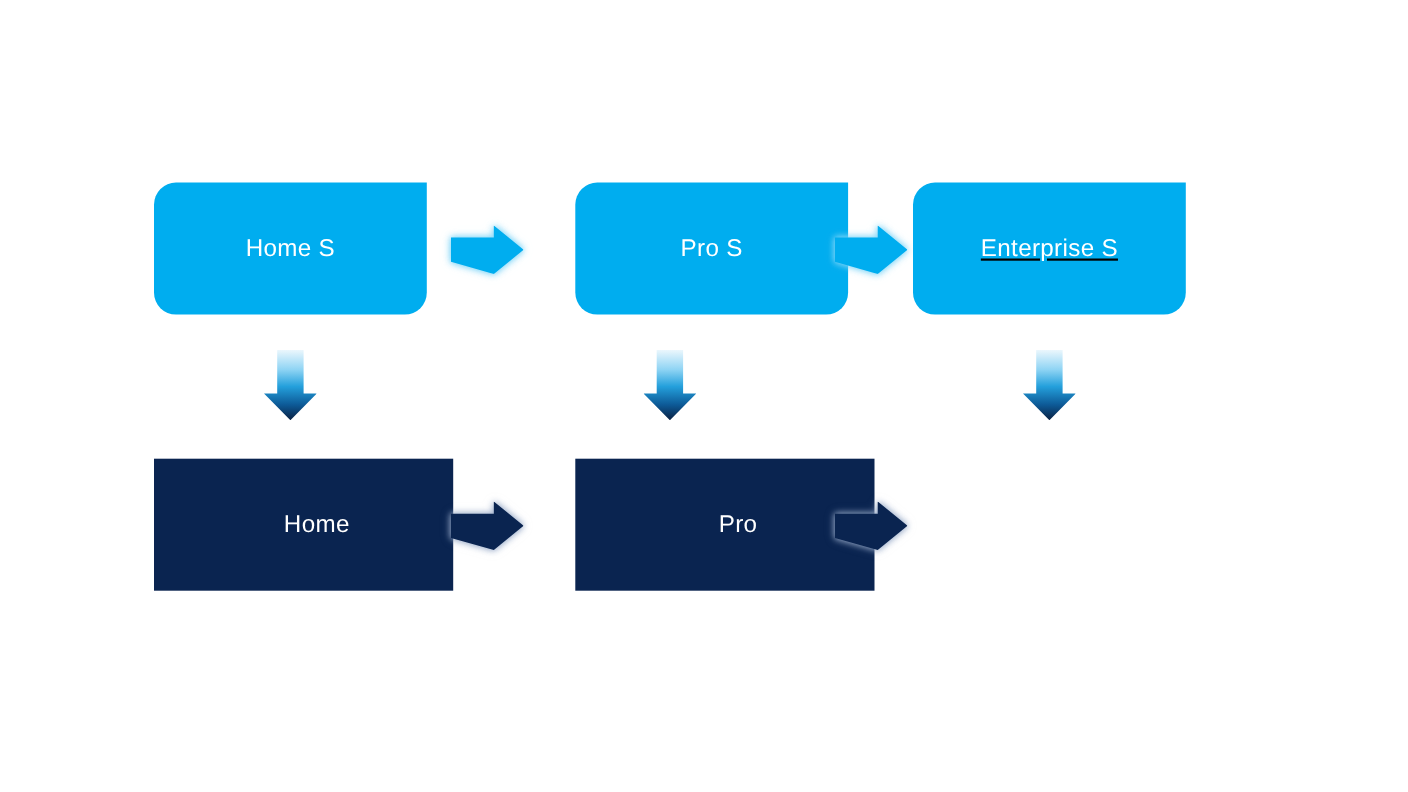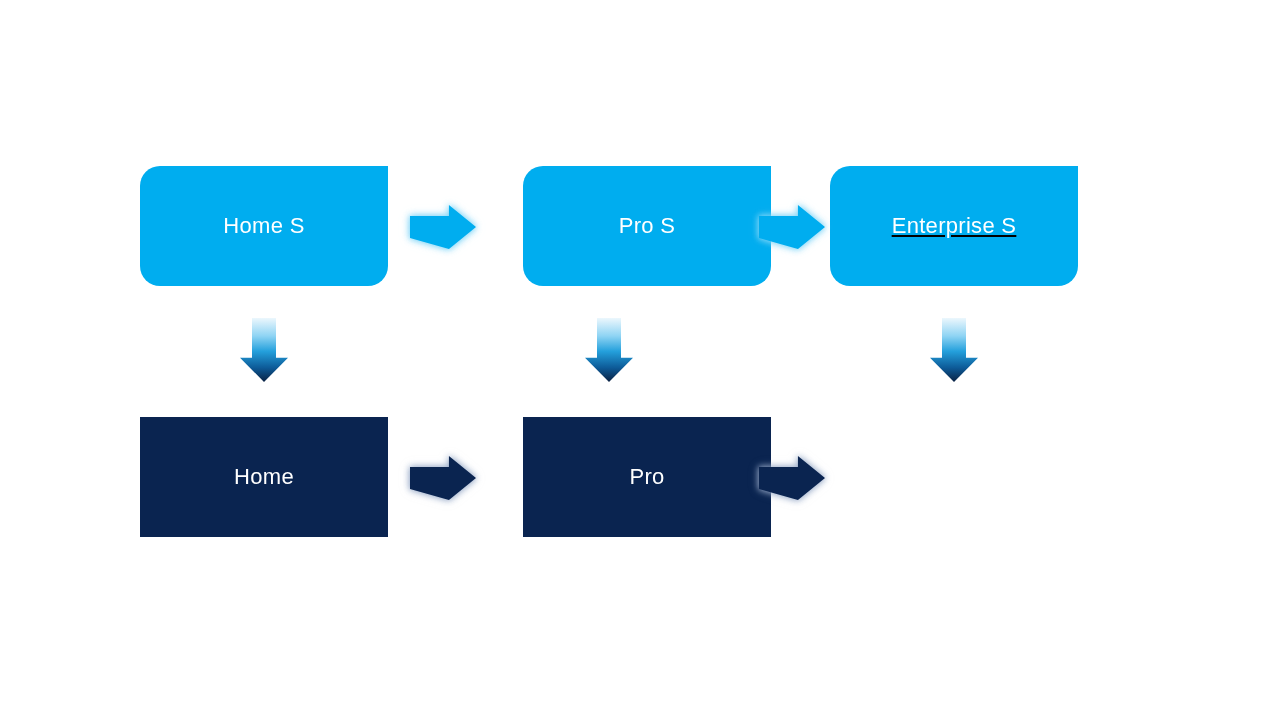--- a/index.html
+++ b/index.html
@@ -34,20 +34,21 @@
   }
   .node.top {
     top: 166px;
     background: var(--cyan, #00ADEF);
     border-radius: 20px 0 20px 20px; 
   }
   .node.bottom {
     top: 417px;
     background: var(--navy, #0A2450);
     border-radius: 0;
+    padding-left: 24px;
   }
   .col1 { left: 140px; }
   .col2 { left: 485px; margin-left: 38px; }
   .col3 { left: 830px; text-decoration: underline; }
 
   
   .h-arrow {
     position: absolute;
     width: 66px;
     height: 44px;

